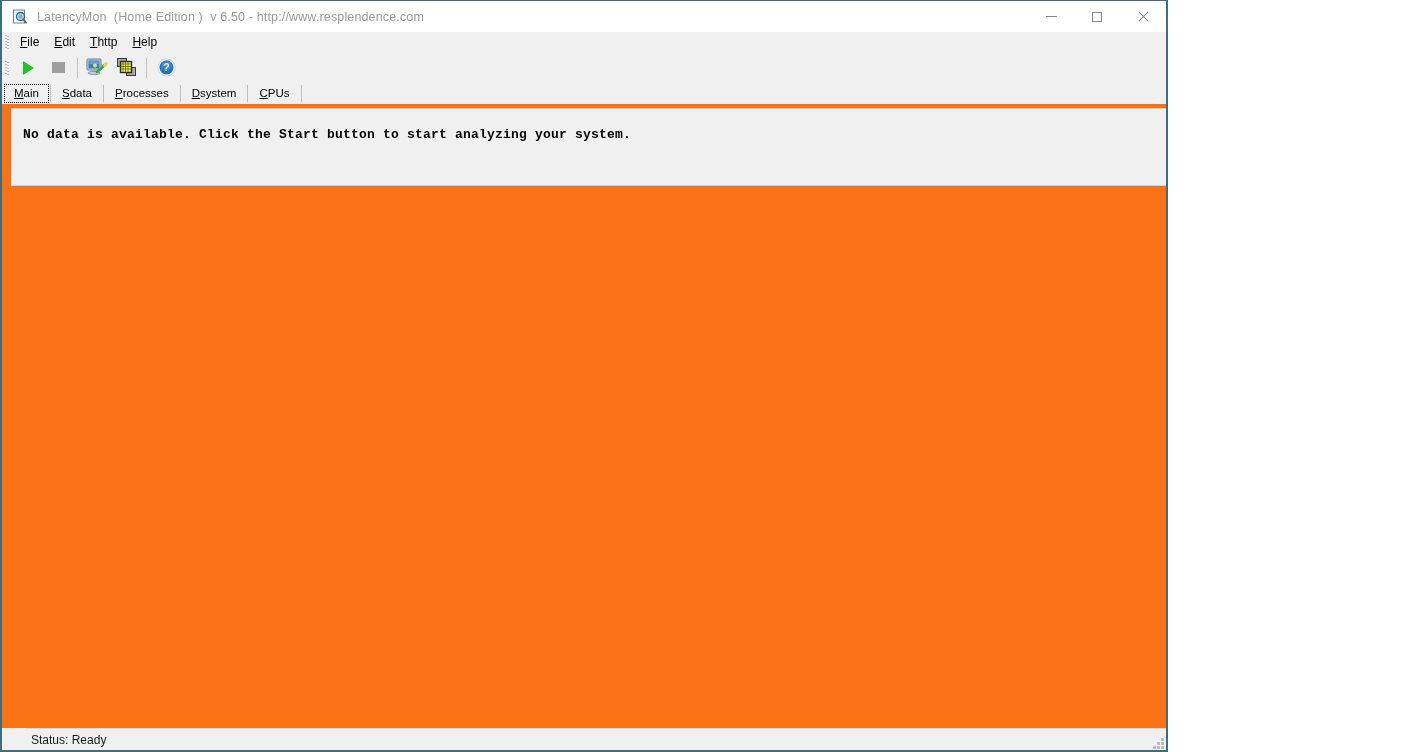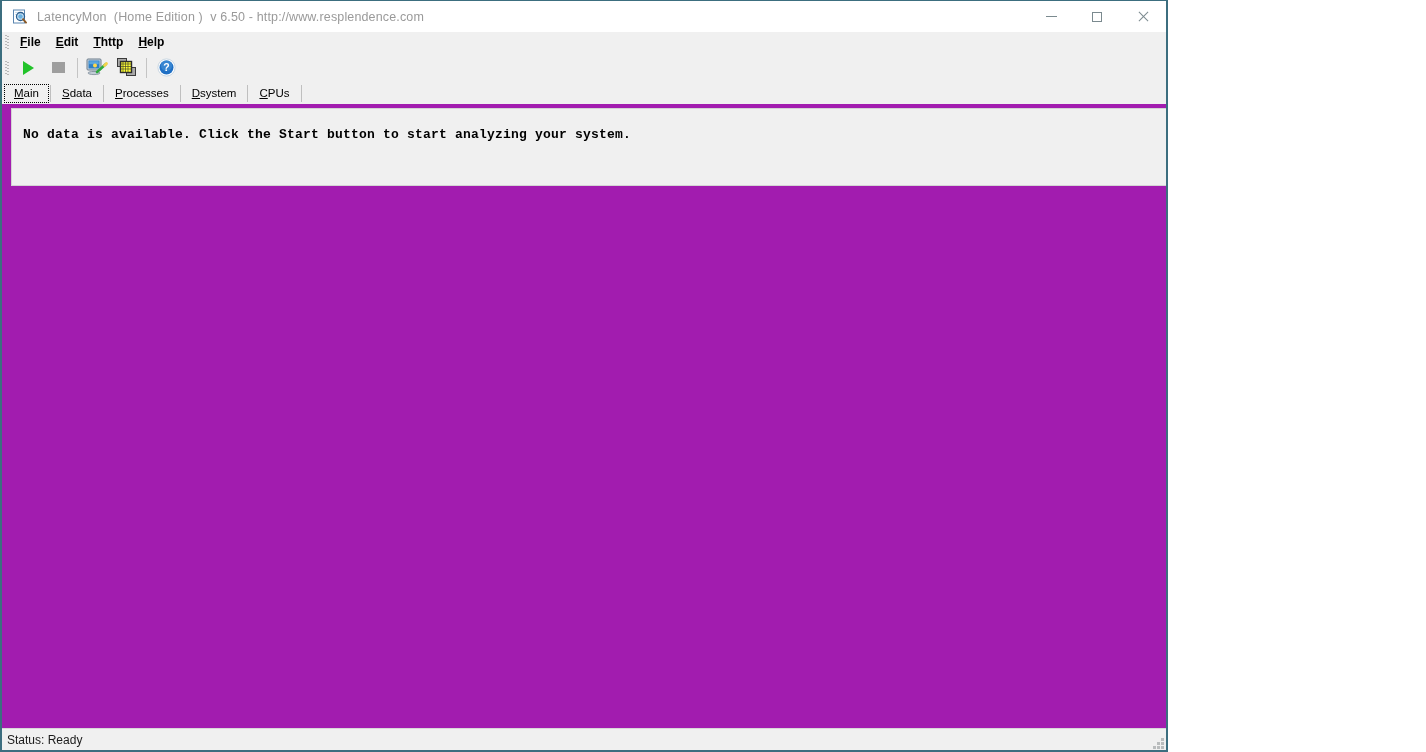--- a/index.html
+++ b/index.html
@@ -117,21 +117,20 @@
     background-repeat: repeat-y, repeat-y;
     flex: 0 0 auto;
   }
   .menu-item {
     font-size: 12px;
     color: #000000;
     padding: 2px 8px 2px 7px;
     cursor: default;
     white-space: nowrap;
     line-height: 15px;
-    font-weight: bold;
   }
   .acc { text-decoration: underline; }
 
   
   .toolbar {
     height: 31px;
     min-height: 31px;
     background: #f0f0f0;
     display: flex;
     align-items: center;
@@ -209,21 +208,21 @@
     width: 1px;
     height: 17px;
     background: #bfbfbf;
     align-self: center;
     flex: 0 0 auto;
   }
 
   
   .content-wrap {
     flex: 1 1 auto;
-    background: #a21caf;
+    background: #f97316;
     position: relative;
     overflow: hidden;
     padding: 4px 0 0 16px;
   }
   .info-panel {
     position: absolute;
     left: 9px;
     top: 4px;
     width: 1404px;
     height: 78px;
@@ -246,20 +245,21 @@
   
   .statusbar {
     height: 22px;
     min-height: 22px;
     background: #f0f0f0;
     border-top: 1px solid #d8d8d8;
     display: flex;
     align-items: center;
     position: relative;
     box-sizing: border-box;
+    margin-left: 24px;
   }
   .status-text {
     font-size: 12px;
     color: #1a1a1a;
     padding-left: 5px;
     white-space: nowrap;
   }
   .resize-grip {
     position: absolute;
     right: 2px;

